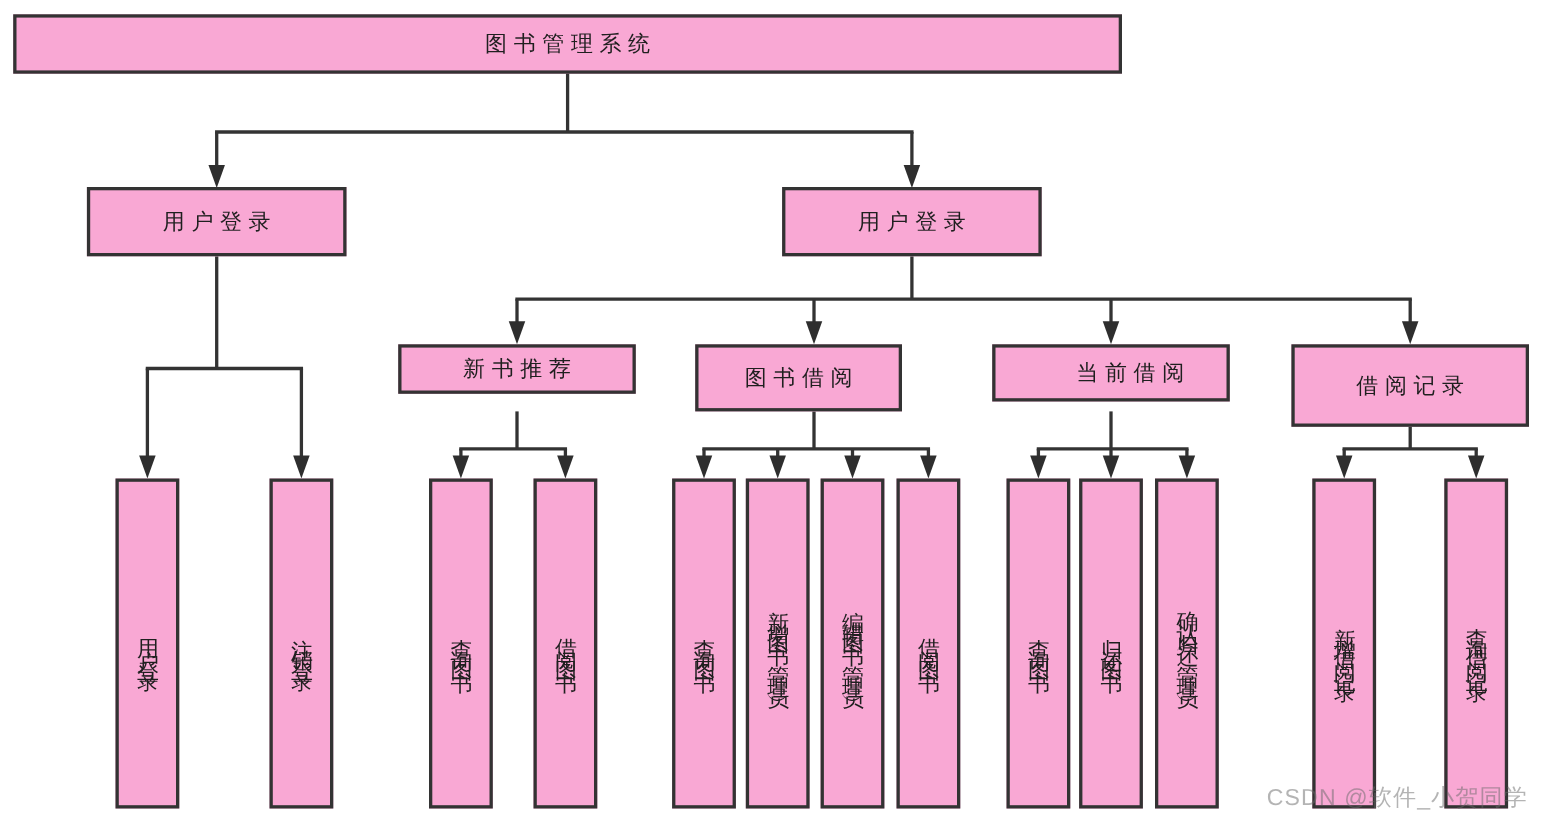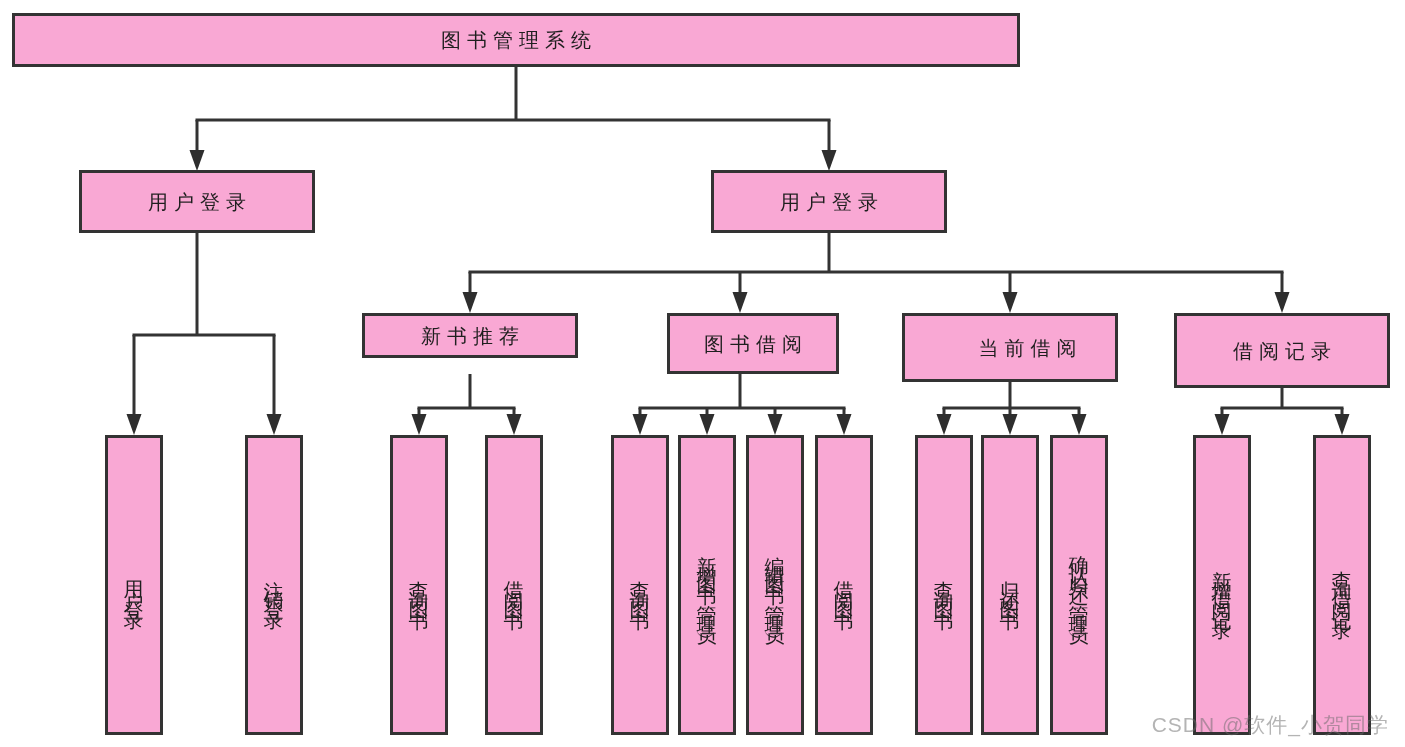--- a/index.html
+++ b/index.html
@@ -139,24 +139,24 @@
   <div class="node" style="left:79px;top:170px;width:236px;height:63px;">
     <span class="lbl">用户登录</span>
   </div>
   <div class="node" style="left:711px;top:170px;width:236px;height:63px;">
     <span class="lbl">用户登录</span>
   </div>
 
   <div class="node" style="left:362px;top:313px;width:216px;height:45px;">
     <span class="lbl">新书推荐</span>
   </div>
-  <div class="node" style="left:667px;top:313px;width:172px;height:61px;">
+  <div class="node" style="left:632px;top:313px;width:188px;height:61px;">
     <span class="lbl">图书借阅</span>
   </div>
-  <div class="node" style="left:902px;top:313px;width:216px;height:69px;padding-left:35px;">
+  <div class="node" style="left:902px;top:313px;width:216px;height:52px;padding-left:35px;">
     <span class="lbl">当前借阅</span>
   </div>
   <div class="node" style="left:1174px;top:313px;width:216px;height:75px;">
     <span class="lbl">借阅记录</span>
   </div>
 
   <div class="node vbox" style="left:105px;top:435px;width:58px;height:300px;">
     <span class="lbl">用户登录</span>
   </div>
   <div class="node vbox" style="left:245px;top:435px;width:58px;height:300px;">

